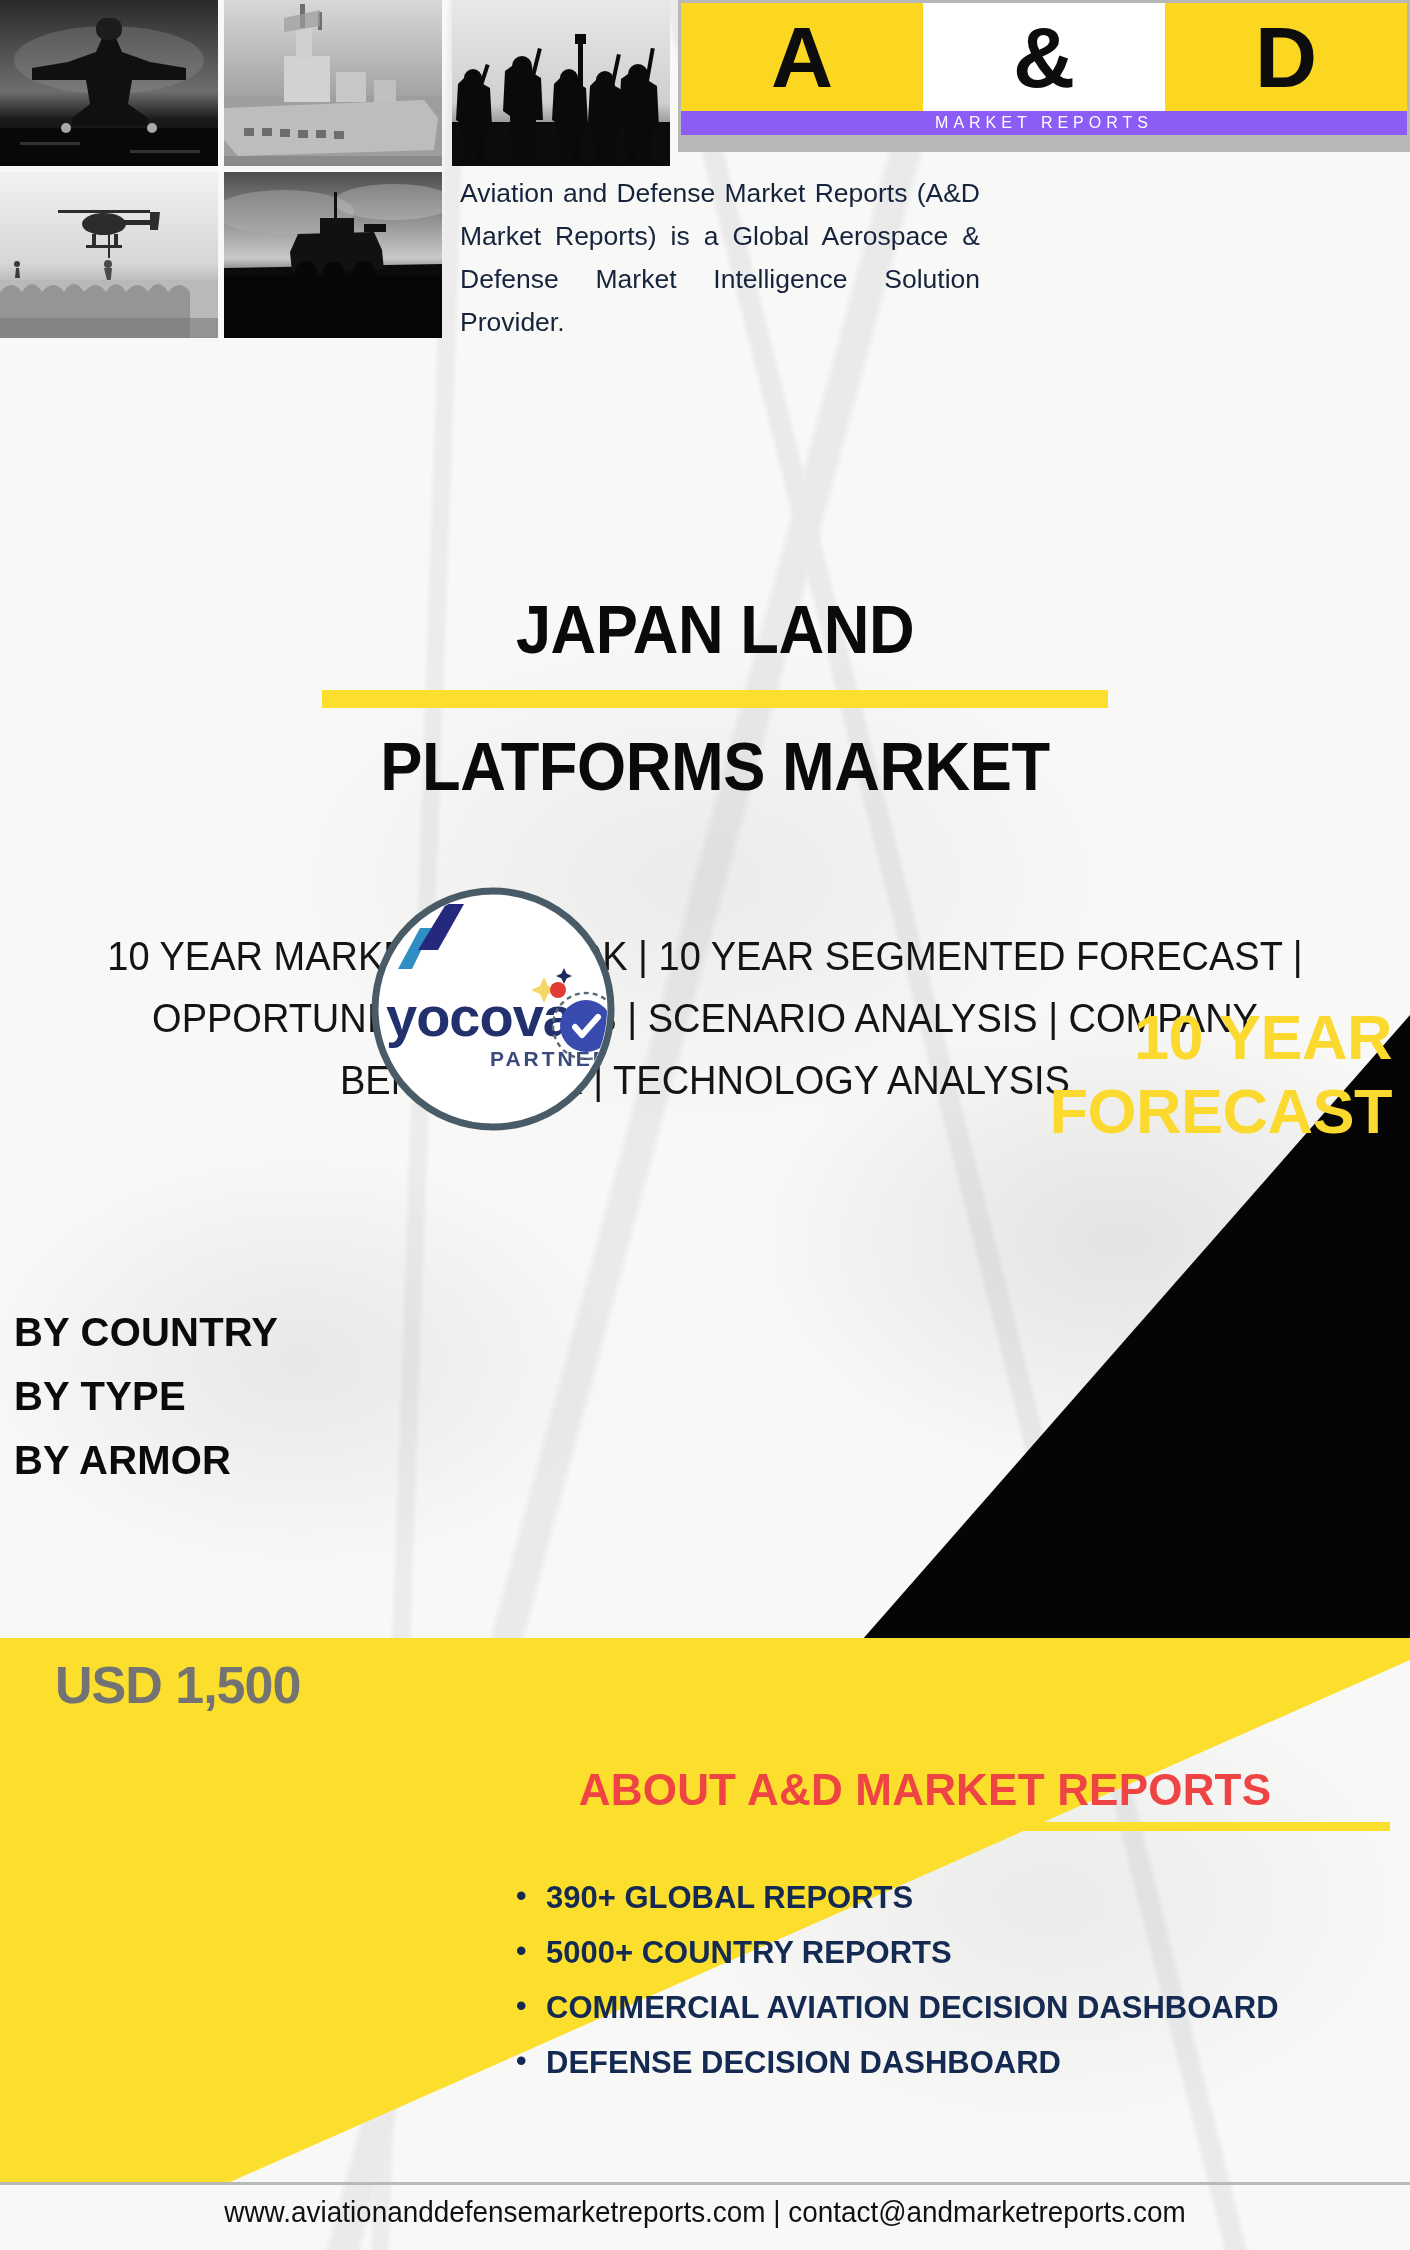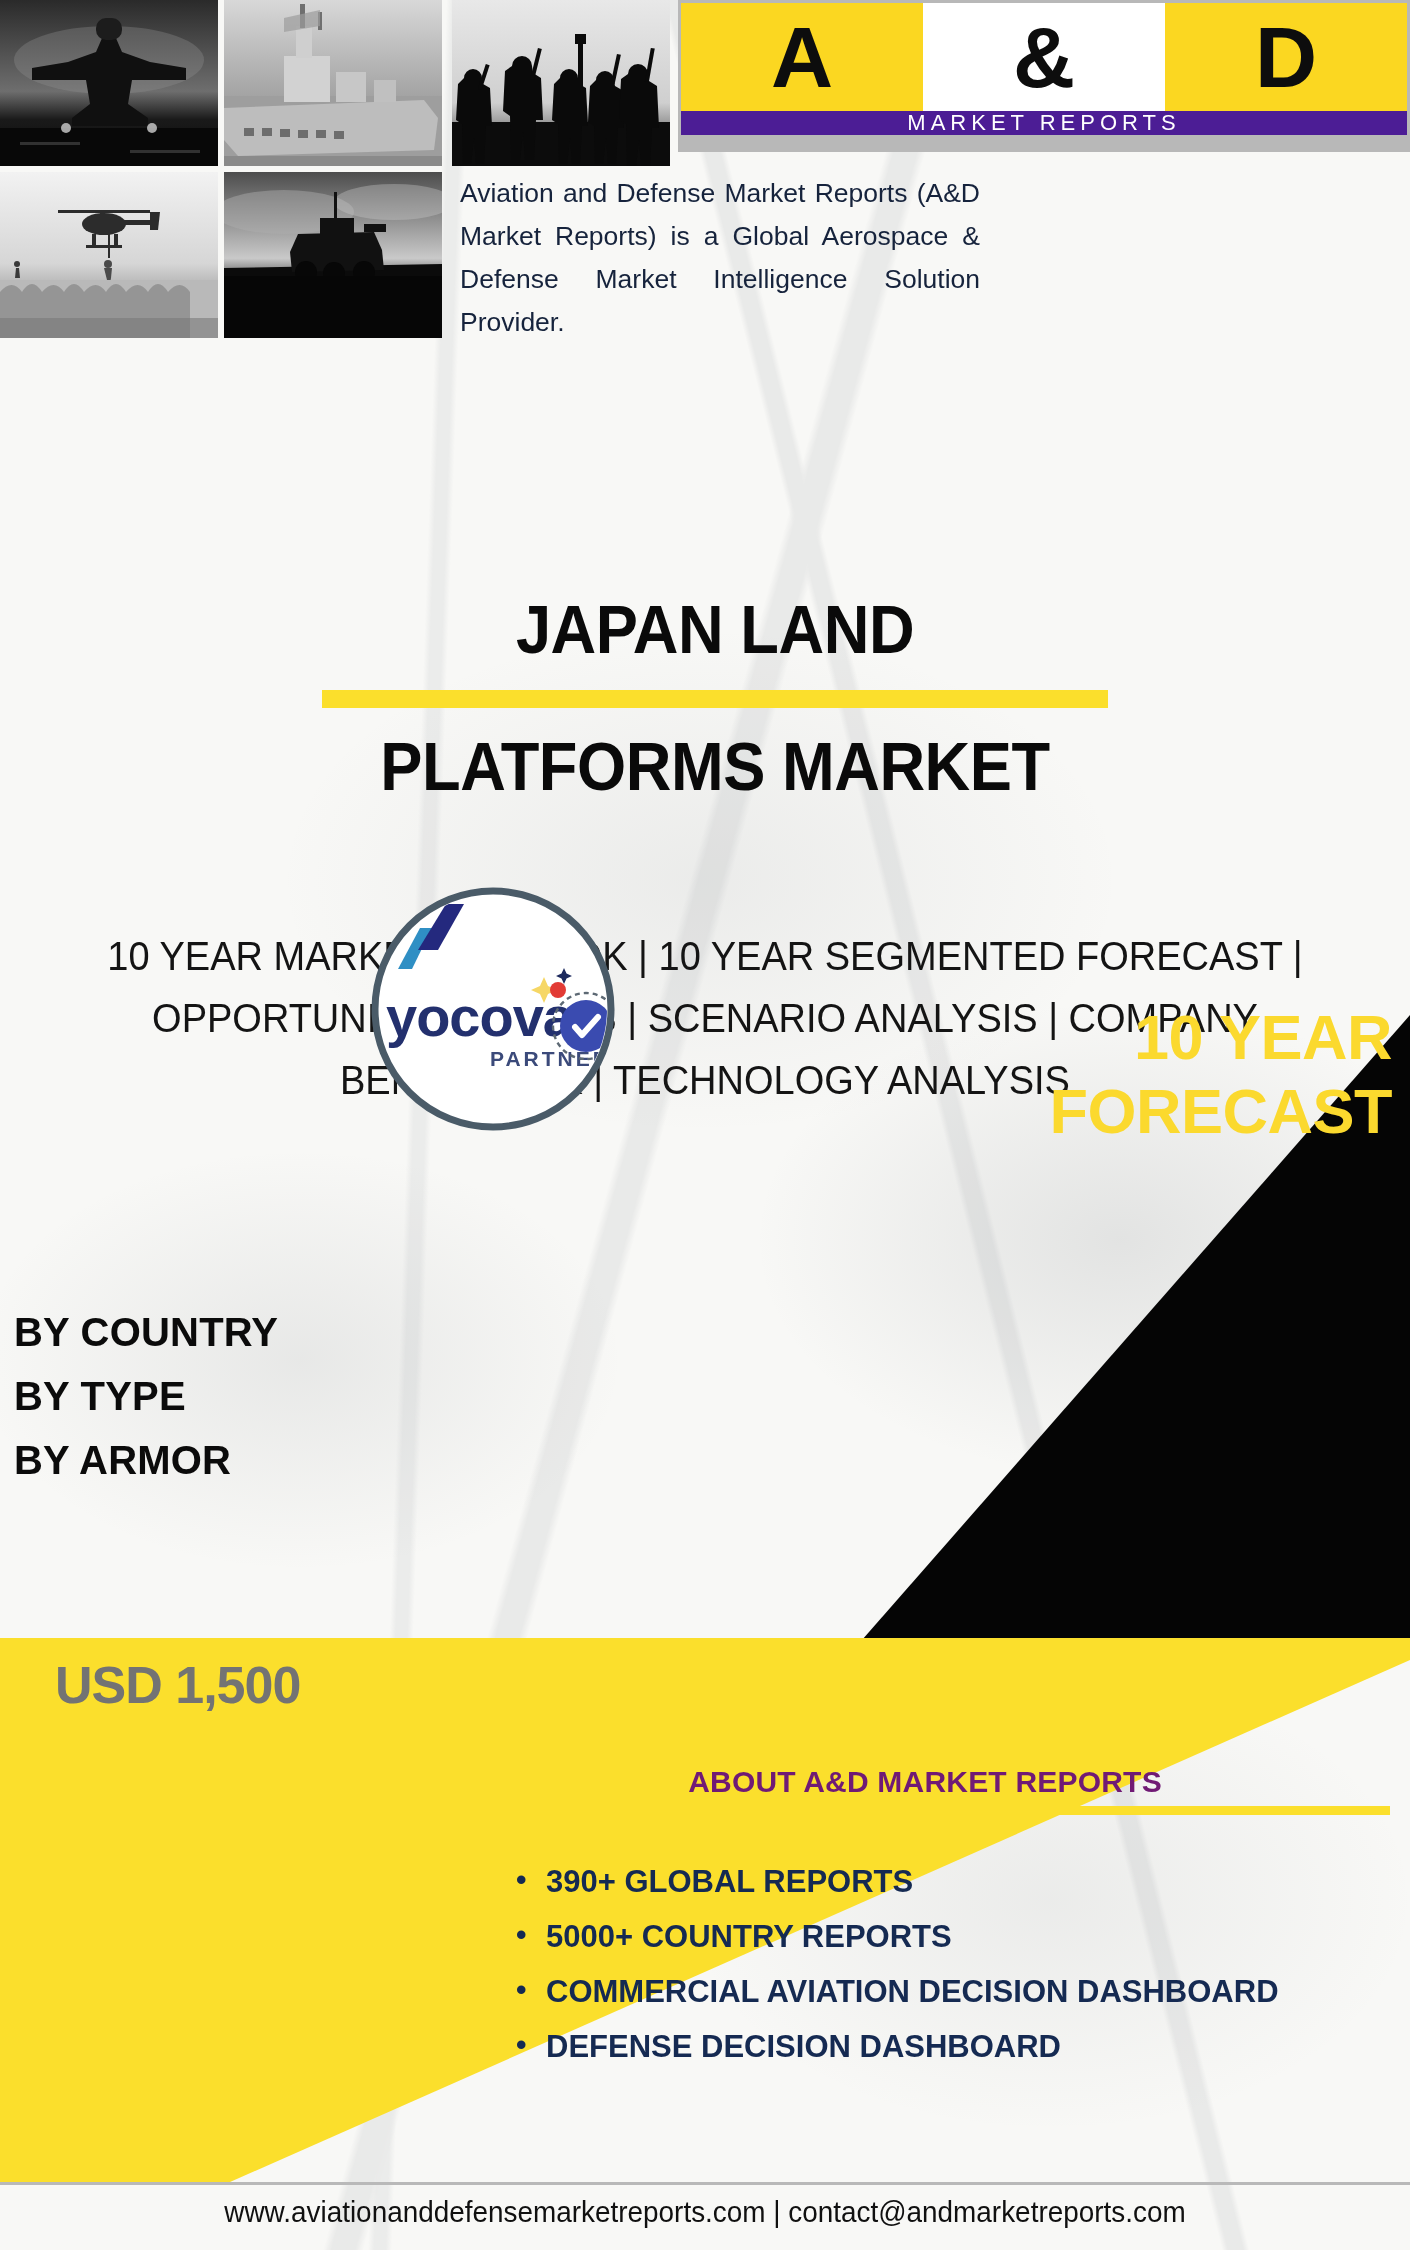--- a/index.html
+++ b/index.html
@@ -39,22 +39,22 @@
 
   
   .logo{position:absolute;left:678px;top:0;width:732px;height:152px;background:#b8b8b8;
         padding:3px 0 0 0;box-sizing:border-box;}
   .logo-inner{position:absolute;left:681px;top:3px;width:726px;height:146px;display:flex;flex-direction:column;}
   .logo-row{display:flex;height:108px;}
   .logo-cell{flex:1;display:flex;align-items:center;justify-content:center;
              font-weight:700;font-size:86px;color:#0d0d0d;letter-spacing:0;line-height:1;}
   .lc-y{background:#fbd721;}
   .lc-w{background:#ffffff;}
-  .logo-bar{height:24px;background:#4c1d95;color:#fff;display:flex;align-items:center;justify-content:center;
-            font-size:22px;letter-spacing:5px;font-weight:400;}
+  .logo-bar{height:24px;background:#8b5cf6;color:#fff;display:flex;align-items:center;justify-content:center;
+            font-size:16px;letter-spacing:5px;font-weight:400;}
 
   
   .intro{position:absolute;left:460px;top:172px;width:520px;
          color:#16233c;font-size:26.5px;line-height:43px;text-align:justify;
          font-weight:400;}
 
   
   .title-wrap{position:absolute;left:0;top:595px;width:1410px;text-align:center;padding-left:10px;}
   .title1{font-size:68px;font-weight:700;color:#0a0a0a;letter-spacing:-.5px;line-height:1;
           font-family:"Liberation Sans", sans-serif;transform:scaleX(.93);}
@@ -80,21 +80,21 @@
 
   
   .forecast{position:absolute;left:620px;top:1000px;width:772px;text-align:right;
             color:#fbd92e;font-weight:700;font-size:63px;line-height:74px;letter-spacing:-.5px;}
 
   
   .price{position:absolute;left:55px;top:1655px;font-size:52px;font-weight:700;color:#737373;letter-spacing:-1px;}
 
   
   .about{position:absolute;left:460px;top:1765px;width:930px;}
-  .about-head{font-size:30px;font-weight:700;color:#701a75;text-align:center;letter-spacing:.2px;}
+  .about-head{font-size:44px;font-weight:700;color:#ef4444;text-align:center;letter-spacing:.2px;}
   .about-underline{width:100%;height:9px;background:#fbdf2c;margin-top:7px;}
   .about ul{margin:44px 0 0 0;padding:0 0 0 56px;list-style:none;}
   .about li{position:relative;font-size:31px;font-weight:700;color:#152a52;line-height:45px;
             margin-bottom:10px;padding-left:30px;}
   .about li:before{content:"\2022";position:absolute;left:0;top:-2px;font-size:30px;color:#152a52;}
   .footer-txt{position:absolute;left:0;top:2195px;width:1410px;text-align:center;
               font-size:30px;color:#101010;transform:scaleX(.93);}
   .footer-rule{position:absolute;left:0;top:2182px;width:1410px;height:3px;background:#b9b9b9;}
 </style>
 </head>

